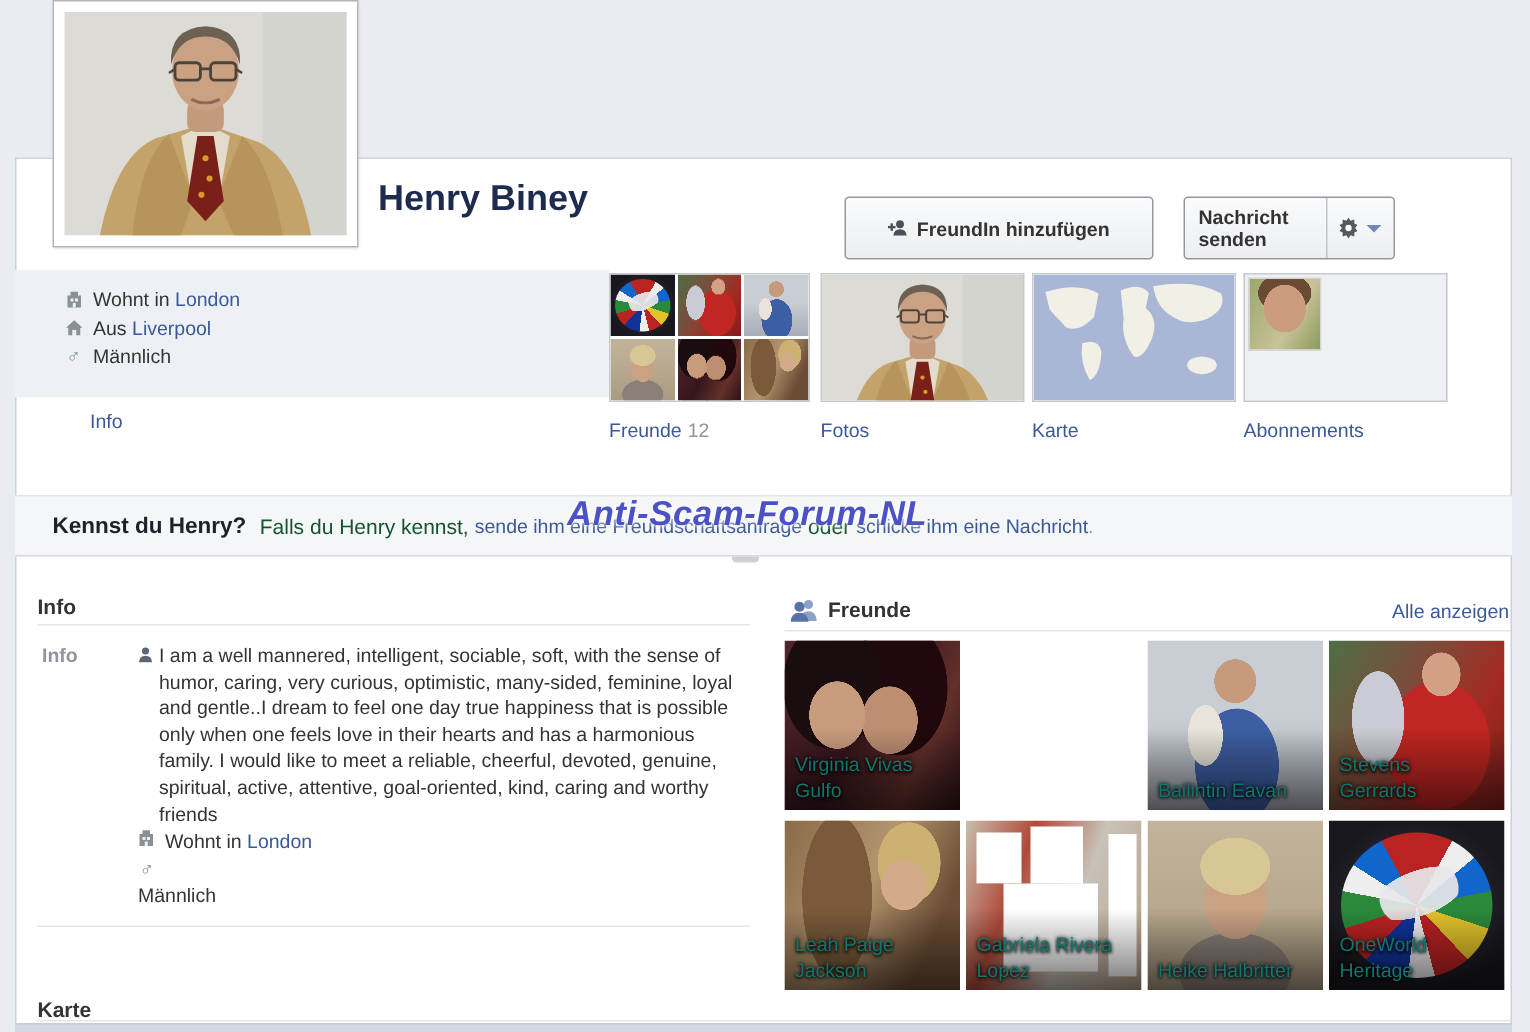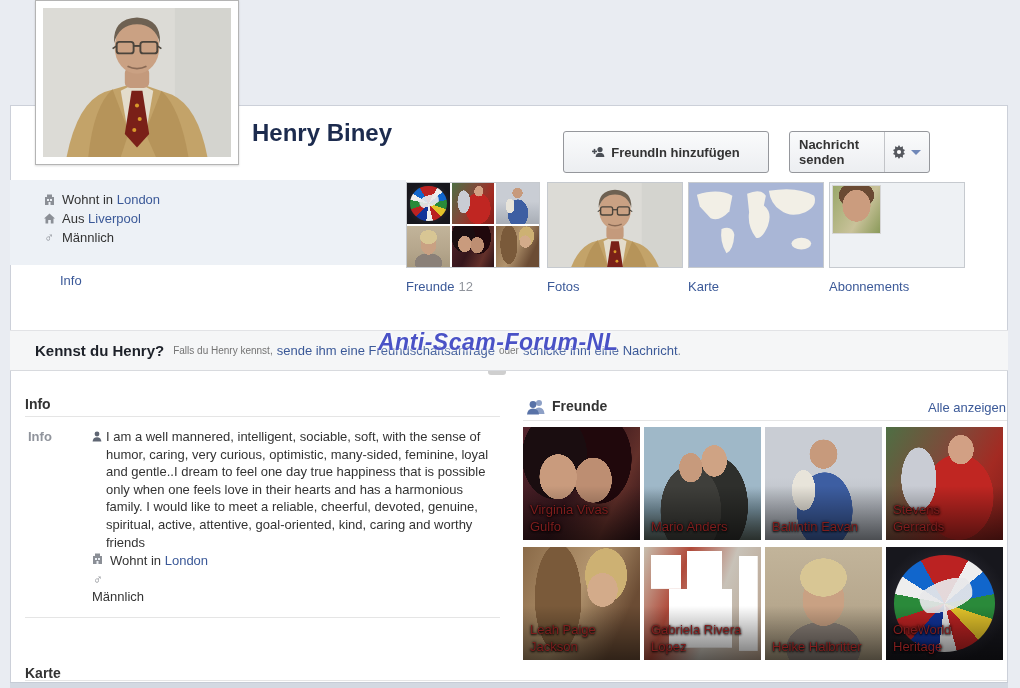--- a/index.html
+++ b/index.html
@@ -37,42 +37,42 @@
   .montage{display:grid;grid-template-columns:1fr 1fr 1fr;grid-template-rows:1fr 1fr;
         gap:2px;background:#fff;width:100%;height:100%;}
   .montage div{width:100%;height:100%;}
   .subbox{background:#eef1f4;}
   .subthumb{position:absolute;left:2px;top:2px;width:47px;height:47px;border:1px solid #d6d6d6;}
   
   .banner{position:absolute;left:10px;top:330px;width:998px;height:41px;box-sizing:border-box;
         background:#f5f6f7;border-top:1px solid #e2e3e6;border-bottom:1px solid #d8dade;
         display:flex;align-items:center;padding-left:25px;}
   .banner .q{font-size:15px;font-weight:bold;color:#1d2129;margin-right:9px;}
-  .banner .t{font-size:10px;color:#737373;margin-right:4px;}
+  .banner .t{font-size:14px;color:#14532d;margin-right:4px;}
   .banner .lnk{font-size:13px;color:#3b5998;margin-right:4px;cursor:pointer;}
   .banner .dot{font-size:13px;color:#90949c;margin-left:-4px;}
   .notch{position:absolute;left:488px;top:371px;width:18px;height:4px;background:#cfcfcf;
         border-radius:0 0 3px 3px;cursor:pointer;}
   .watermark{position:absolute;left:378px;top:329px;font-size:23px;font-weight:bold;font-style:italic;
         color:#4a52c6;letter-spacing:.5px;z-index:9;pointer-events:none;
         text-shadow:0 0 3px rgba(255,255,255,.95),0 0 1px #fff,0 0 6px rgba(255,255,255,.8);}
   
   .h2{position:absolute;font-size:14px;font-weight:bold;color:#333;}
   .hr{position:absolute;height:1px;background:#e5e5e5;}
   .row-label{position:absolute;left:28px;top:429px;font-size:13px;font-weight:bold;color:#90949c;}
   .about{position:absolute;left:106px;top:428px;width:384px;font-size:13px;line-height:17.6px;color:#333;}
   .mini-row{position:absolute;font-size:13px;color:#333;display:flex;align-items:center;gap:7px;}
   .male{color:#85888e;font-size:13px;}
   .band{position:absolute;left:10px;top:682px;width:998px;height:6px;background:#d3d9e2;border-top:1px solid #c6ccd6;}
   
   .see-all{position:absolute;left:928px;top:400px;font-size:13px;}
   .ftile{position:absolute;width:117px;height:113px;overflow:hidden;cursor:pointer;}
   .ftile .art{position:absolute;inset:0;}
   .ftile .shade{position:absolute;inset:0;background:linear-gradient(rgba(0,0,0,0) 52%,rgba(0,0,0,.55));}
-  .fname{position:absolute;left:7px;right:16px;bottom:5px;color:#7f1d1d;font-size:13px;line-height:17px;
+  .fname{position:absolute;left:7px;right:16px;bottom:5px;color:#0f766e;font-size:13px;line-height:17px;
         text-shadow:0 0 3px #000,0 1px 2px rgba(0,0,0,.9);}
   
   .ph{background-color:#888;}
   .ph-virginia{background:
     radial-gradient(ellipse 16% 20% at 30% 44%,#c99b7d 0 99%,transparent 100%),
     radial-gradient(ellipse 16% 20% at 60% 47%,#bd8e72 0 99%,transparent 100%),
     radial-gradient(ellipse 28% 38% at 27% 26%,#1a0d10 0 99%,transparent 100%),
     radial-gradient(ellipse 28% 40% at 65% 28%,#20080c 0 99%,transparent 100%),
     linear-gradient(115deg,#53242c,#35161c 45%,#63302a 75%,#2c1216);}
   .ph-mario{background:
@@ -308,25 +308,20 @@
     </svg>
   <div class="h2" style="left:552px;top:398px">Freunde</div>
   <span class="see-all link">Alle anzeigen</span>
   <div class="hr" style="left:523px;top:420px;width:484px"></div>
 
   <div class="ftile" style="left:523px;top:427px">
     <div class="art ph ph-virginia"></div>
     <div class="shade"></div>
     <div class="fname">Virginia Vivas Gulfo</div>
   </div>
-  <div class="ftile" style="left:644px;top:427px">
-    <div class="art ph ph-mario"></div>
-    <div class="shade"></div>
-    <div class="fname">Mario Anders</div>
-  </div>
   <div class="ftile" style="left:886px;top:427px">
     <div class="art ph ph-stevens"></div>
     <div class="shade"></div>
     <div class="fname">Stevens Gerrards</div>
   </div>
   <div class="ftile" style="left:765px;top:427px">
     <div class="art ph ph-bailintin"></div>
     <div class="shade"></div>
     <div class="fname">Bailintin Eavan</div>
   </div>

